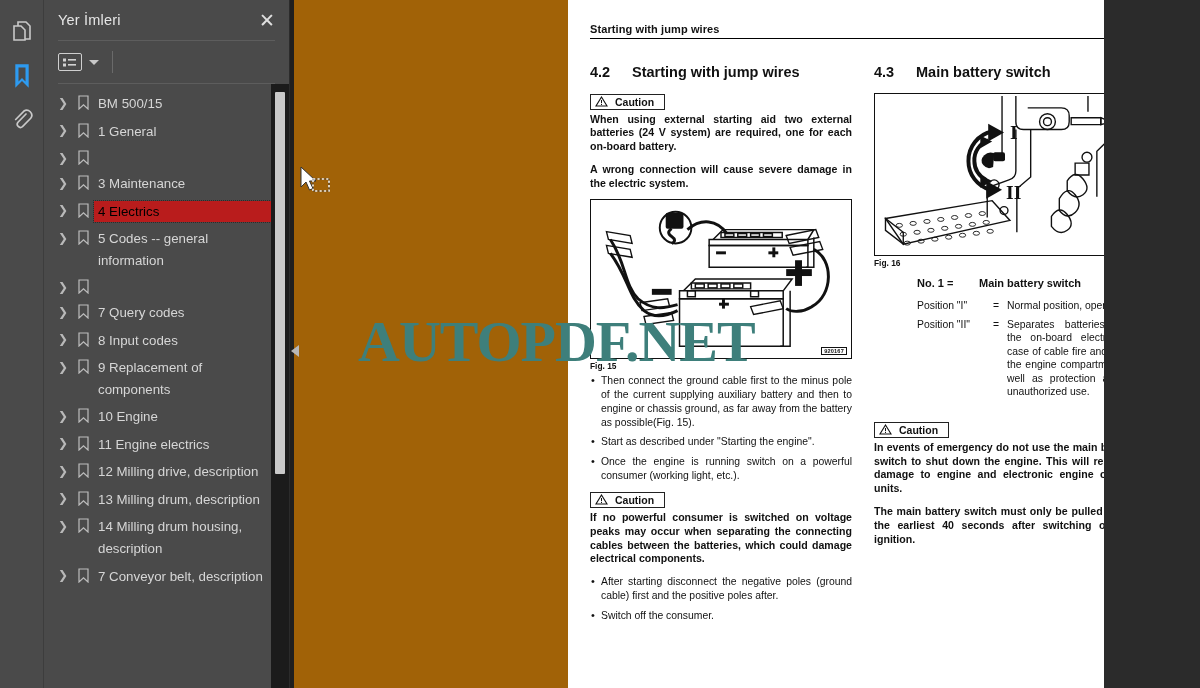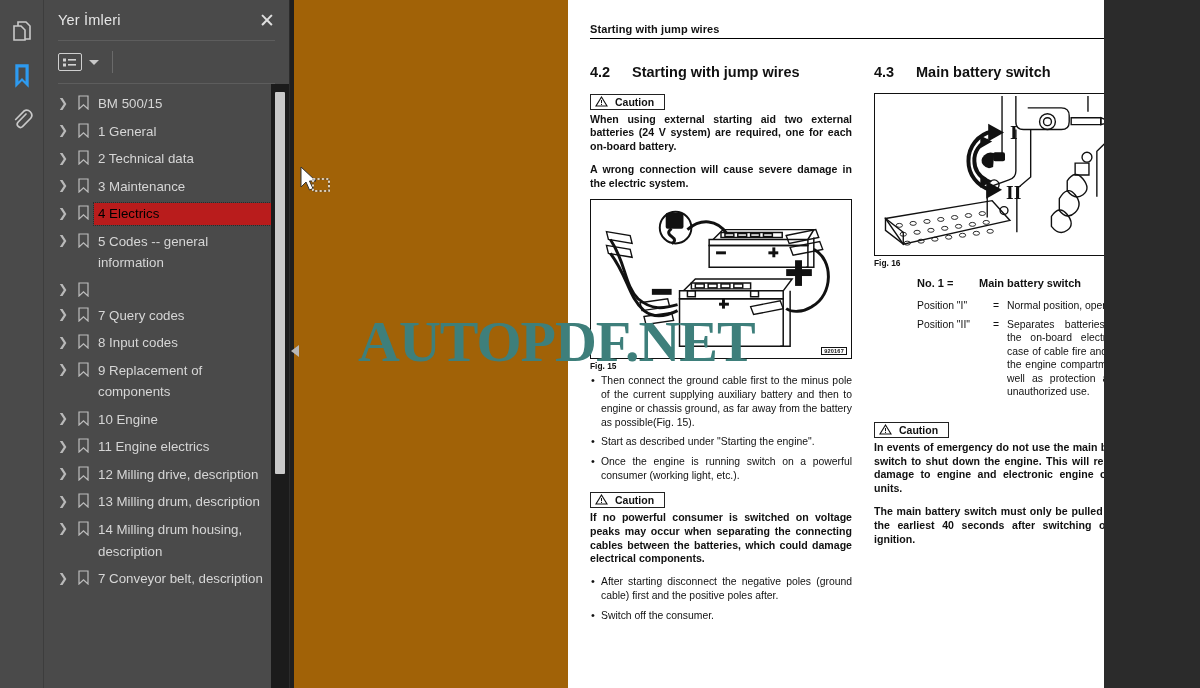--- a/index.html
+++ b/index.html
@@ -303,21 +303,20 @@
             </span>
             <span class="node-label">1 General</span>
           </div>
           <div class="node">
             <span class="twisty">❯</span>
             <span class="bm-icon">
               <svg width="11" height="15" viewBox="0 0 11 15">
                 <path d="M1 1 h9 v13 l-4.5 -4.2 l-4.5 4.2 z" fill="none" stroke="#bdbdbd" stroke-width="1.2"></path>
               </svg>
             </span>
-            <span class="node-label">2 Technical data</span>
           </div>
           <div class="node">
             <span class="twisty">❯</span>
             <span class="bm-icon">
               <svg width="11" height="15" viewBox="0 0 11 15">
                 <path d="M1 1 h9 v13 l-4.5 -4.2 l-4.5 4.2 z" fill="none" stroke="#bdbdbd" stroke-width="1.2"></path>
               </svg>
             </span>
             <span class="node-label">3 Maintenance</span>
           </div>

